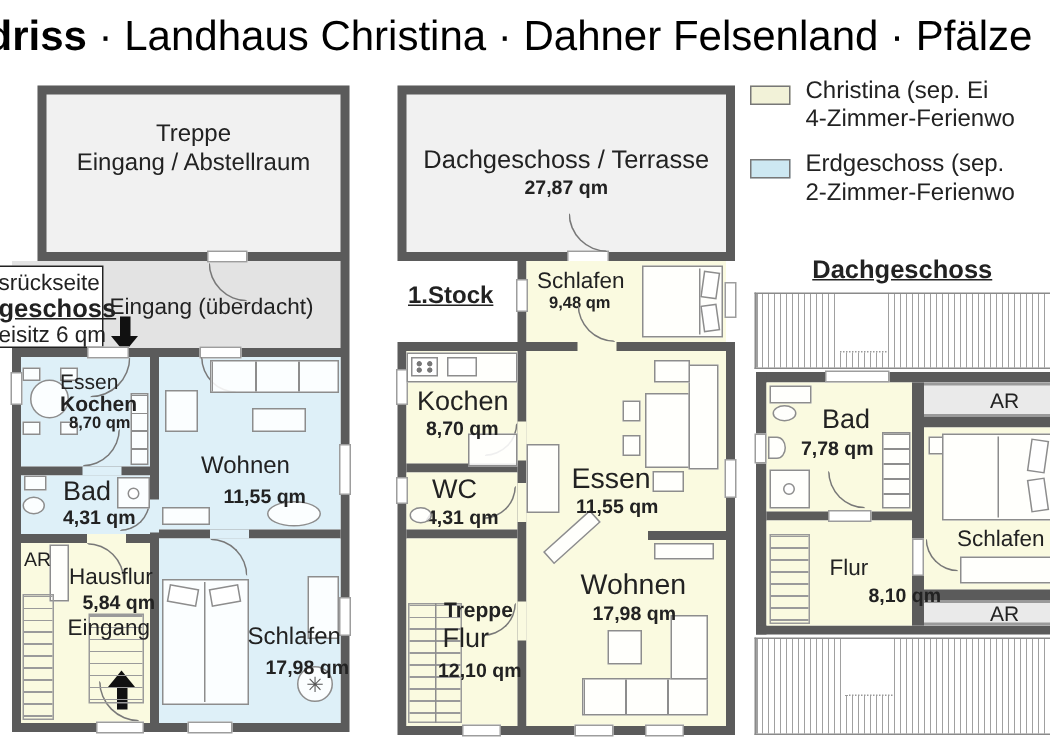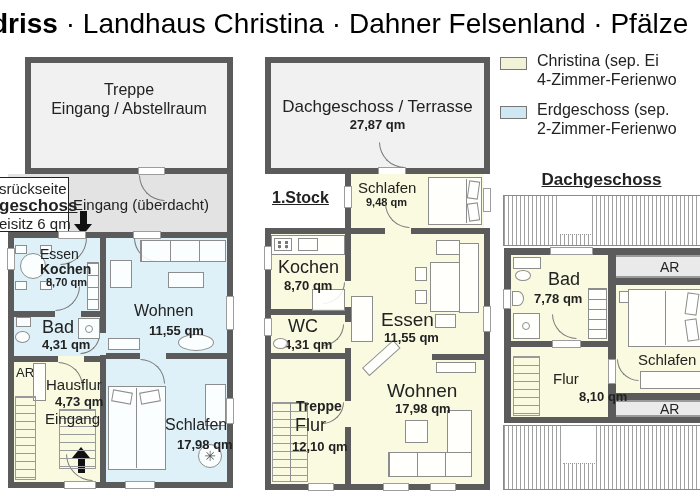--- a/index.html
+++ b/index.html
@@ -122,21 +122,21 @@
 
     <div class="a lbl f14" style="left:40px;top:247px;">Essen</div>
     <div class="a lbl f14 b" style="left:40px;top:262px;">Kochen</div>
     <div class="a lbl f12 b" style="left:46px;top:277px;">8,70 qm</div>
     <div class="a lbl f20" style="left:134px;top:303px;">Wohnen</div>
     <div class="a lbl f13 b" style="left:149px;top:324px;">11,55 qm</div>
     <div class="a lbl f18" style="left:42px;top:318px;">Bad</div>
     <div class="a lbl f13 b" style="left:42px;top:338px;">4,31 qm</div>
     <div class="a lbl f13" style="left:16px;top:366px;">AR</div>
     <div class="a lbl f15" style="left:46px;top:377px;">Hausflur</div>
-    <div class="a lbl f13 b" style="left:55px;top:395px;">4,73 qm</div>
+    <div class="a lbl f13 b" style="left:55px;top:395px;">5,84 qm</div>
     <div class="a lbl f15" style="left:45px;top:411px;">Eingang</div>
     <div class="a lbl f20" style="left:165px;top:417px;">Schlafen</div>
     <div class="a lbl f13 b" style="left:177px;top:438px;">17,98 qm</div>
   </section>
 
   <section>
     <div class="a shell lite" style="left:265px;top:57px;width:225px;height:117px;"></div>
     <div class="a lbl ctr f17" style="left:271px;top:98px;width:213px;">Dachgeschoss / Terrasse</div>
     <div class="a lbl ctr f13 b" style="left:271px;top:118px;width:213px;">27,87 qm</div>
     <div class="a win" style="left:378px;top:167px;width:28px;height:8px;"></div>

